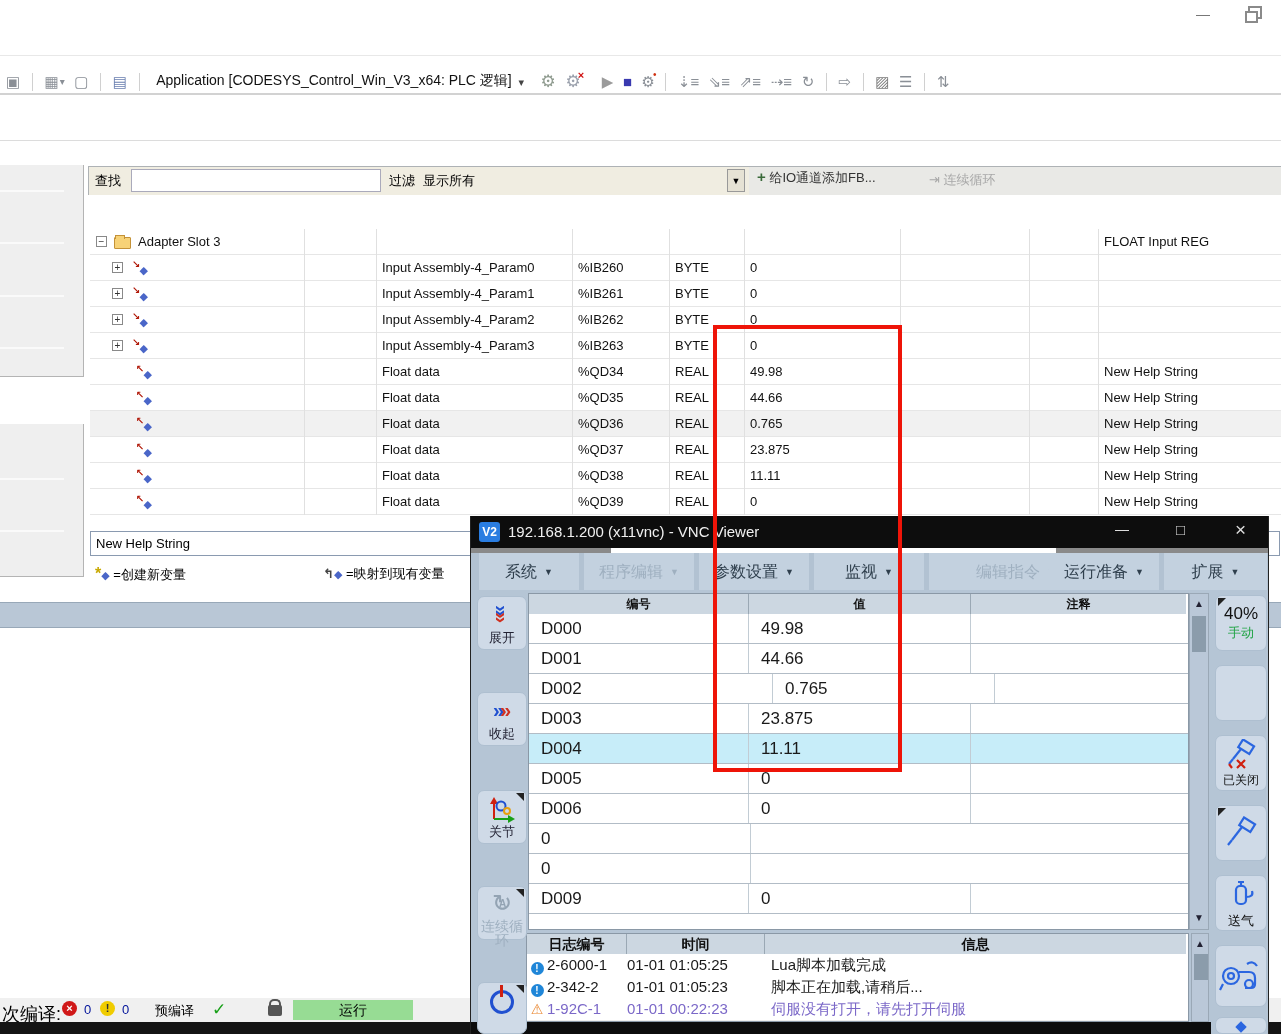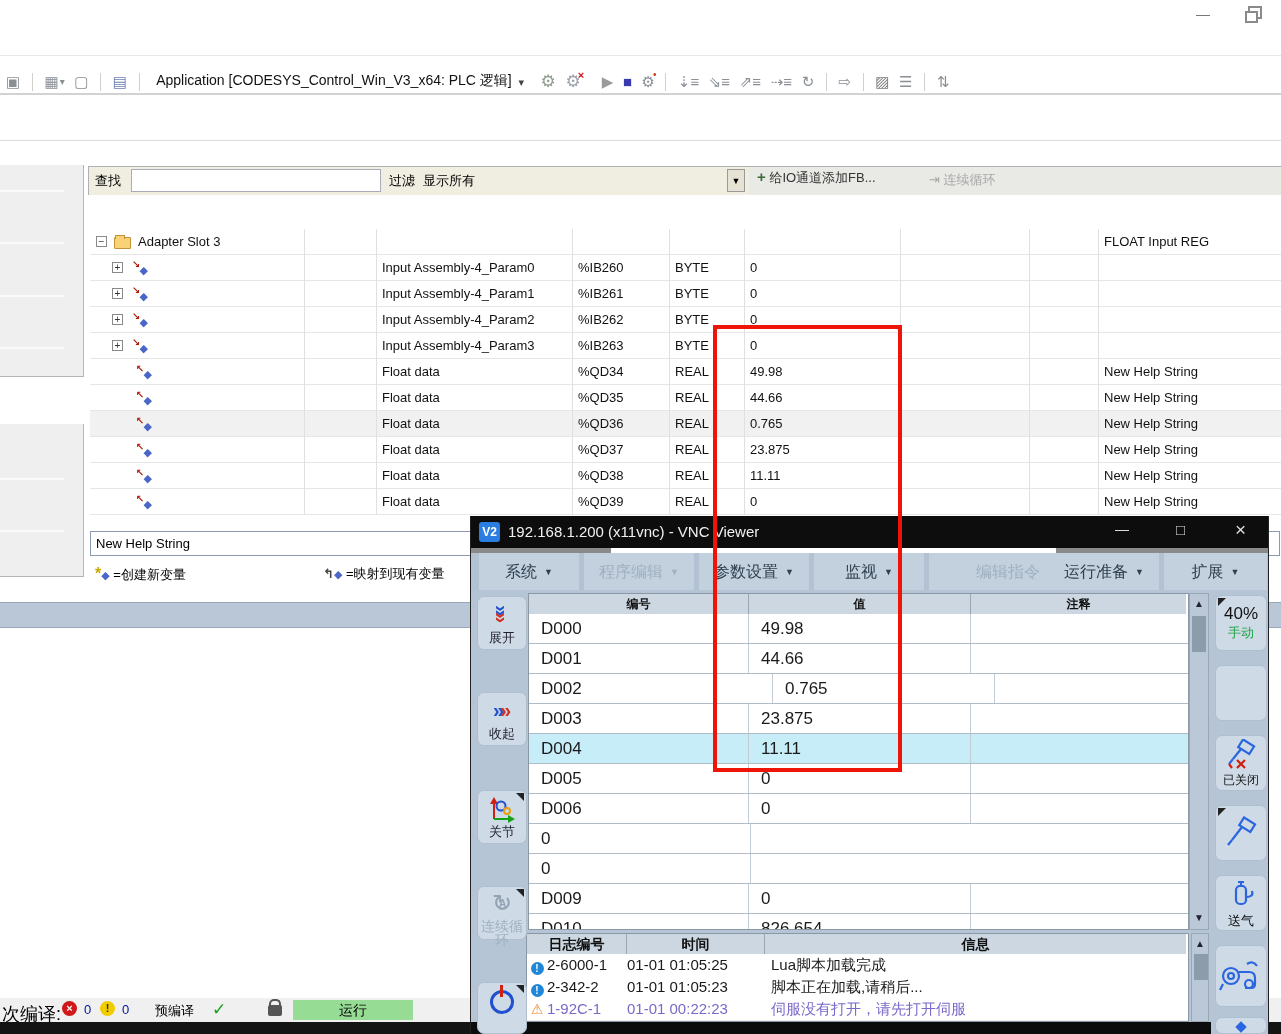--- a/index.html
+++ b/index.html
@@ -439,25 +439,20 @@
         </div>
       <div class="drow">
           <div class="dcell" style="width:222px;">0</div>
           <div class="dcell" style="width:215px;border-right:none;"></div>
         </div>
       <div class="drow">
           <div class="dcell" style="width:220px;">D009</div>
           <div class="dcell" style="width:222px;">0</div>
           <div class="dcell" style="width:215px;border-right:none;"></div>
         </div>
-      <div class="drow">
-          <div class="dcell" style="width:220px;">D010</div>
-          <div class="dcell" style="width:222px;">826.654</div>
-          <div class="dcell" style="width:215px;border-right:none;"></div>
-        </div>
     </div>
     <div class="scroll" style="left:718px;top:77px;width:20px;height:337px;">
       <span class="sarr" style="top:2px;">▲</span>
       <div class="sthumb" style="top:22px;height:36px;"></div>
       <span class="sarr" style="top:316px;">▼</span>
     </div>
 
     <div class="abs" style="left:55px;top:417px;width:663px;height:89px;background:#fff;border:1px solid #8a98a6;overflow:hidden;">
       <div style="height:20px;overflow:hidden;">
         <div class="dhead" style="width:100px;font-size:14px;">日志编号</div>

